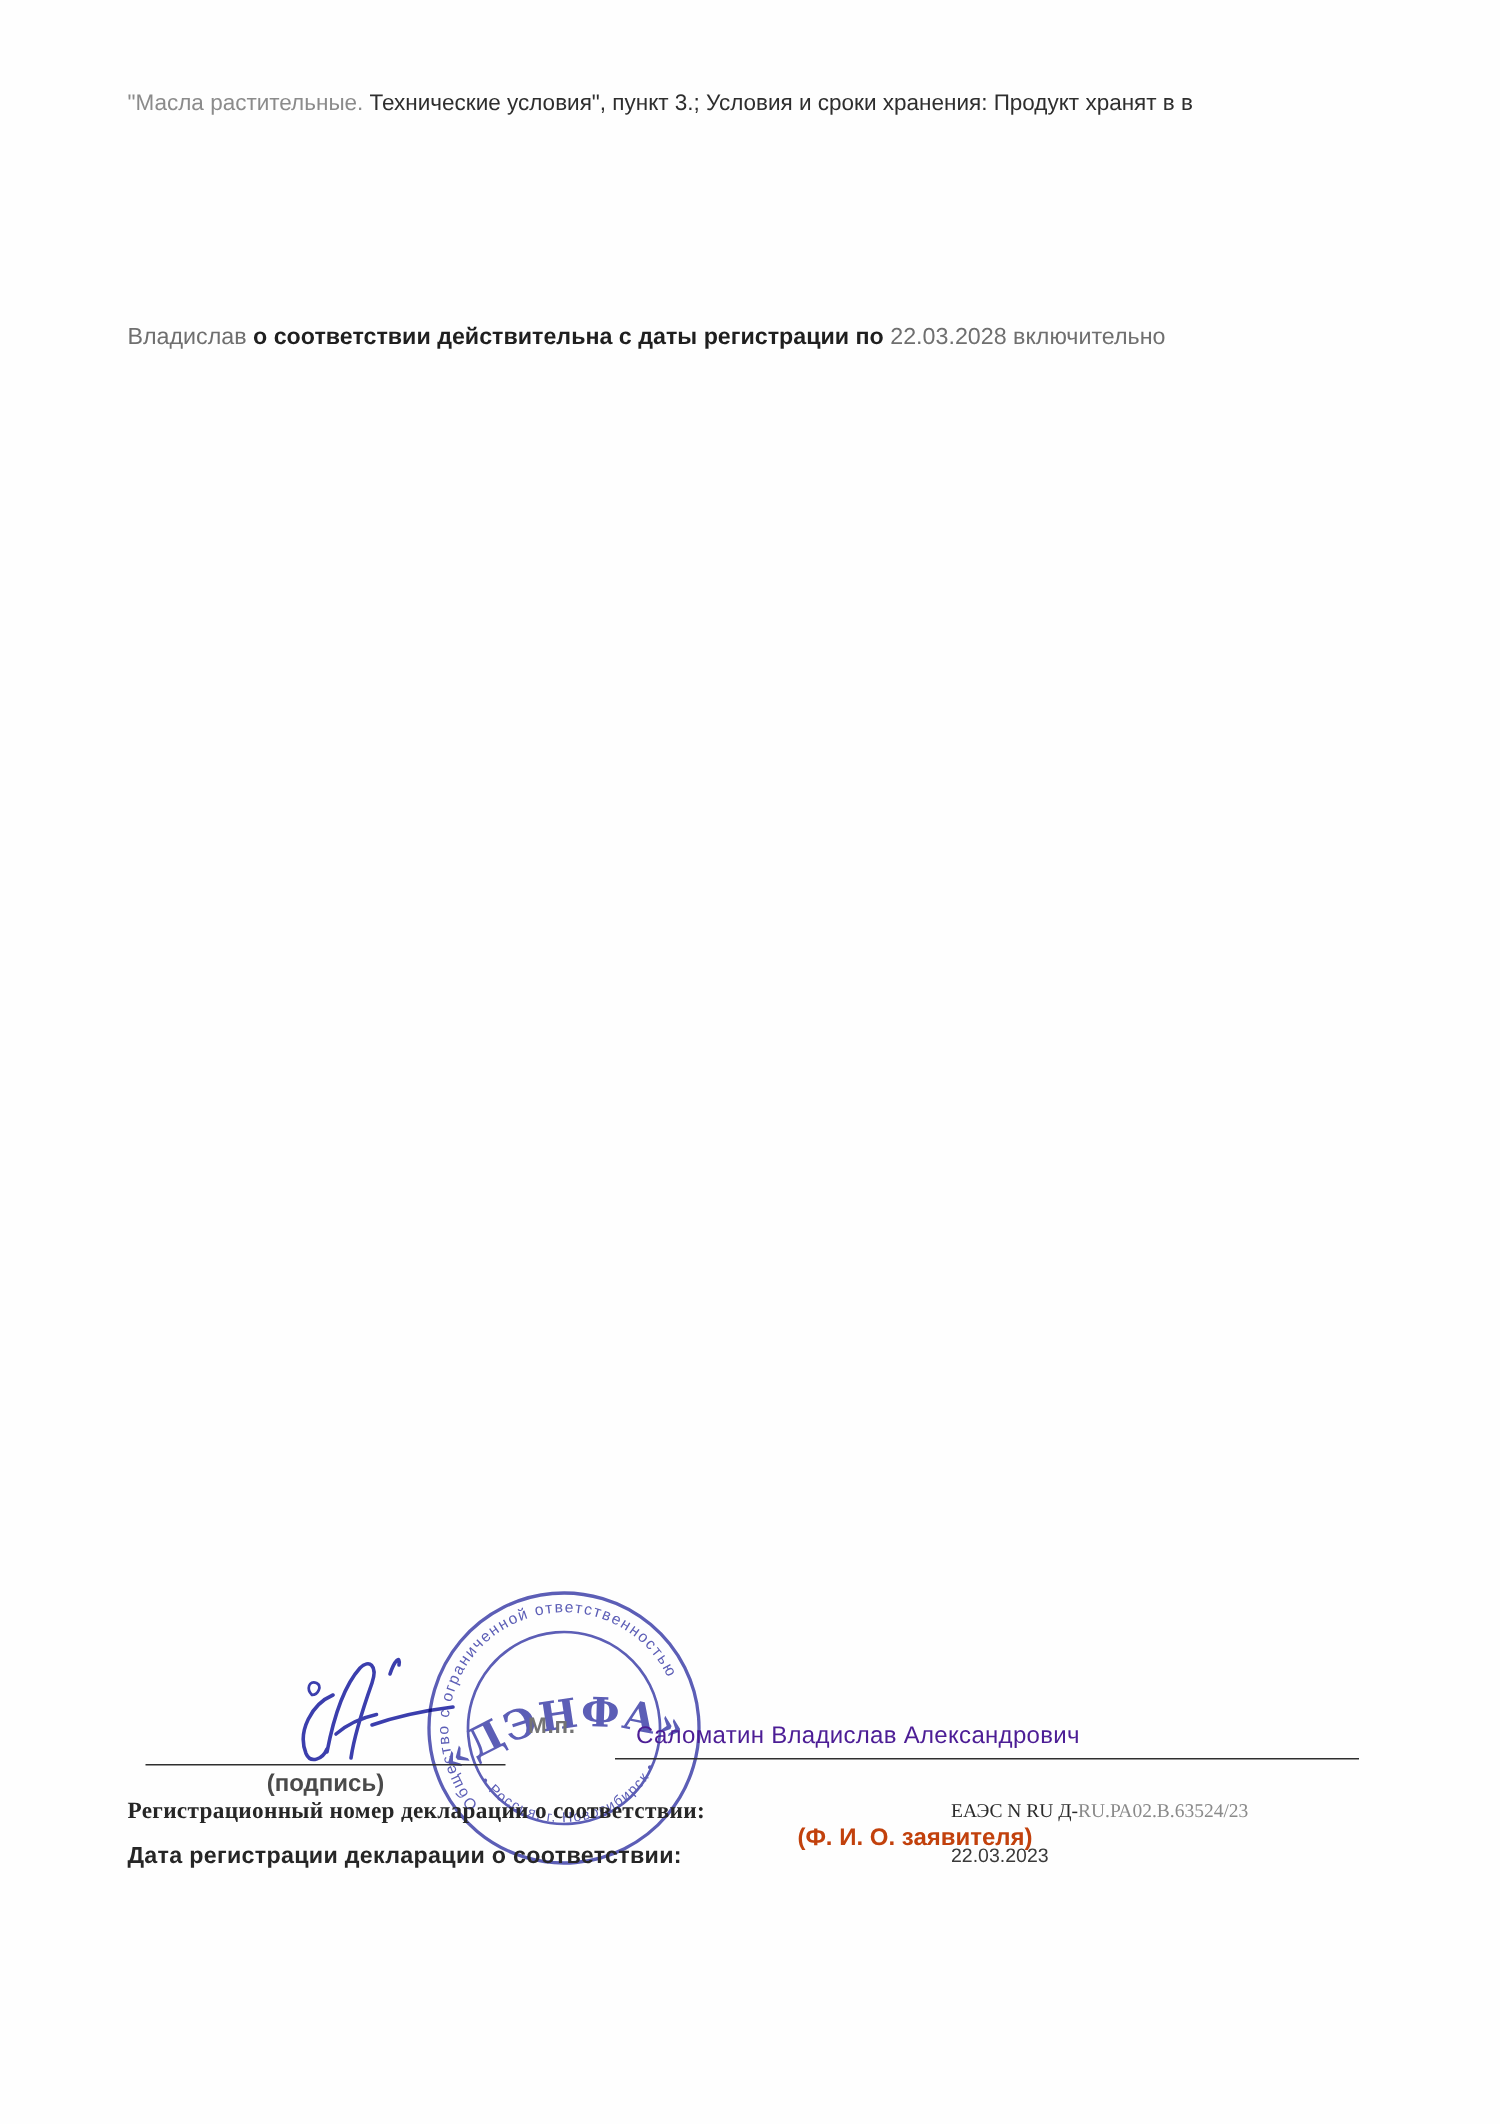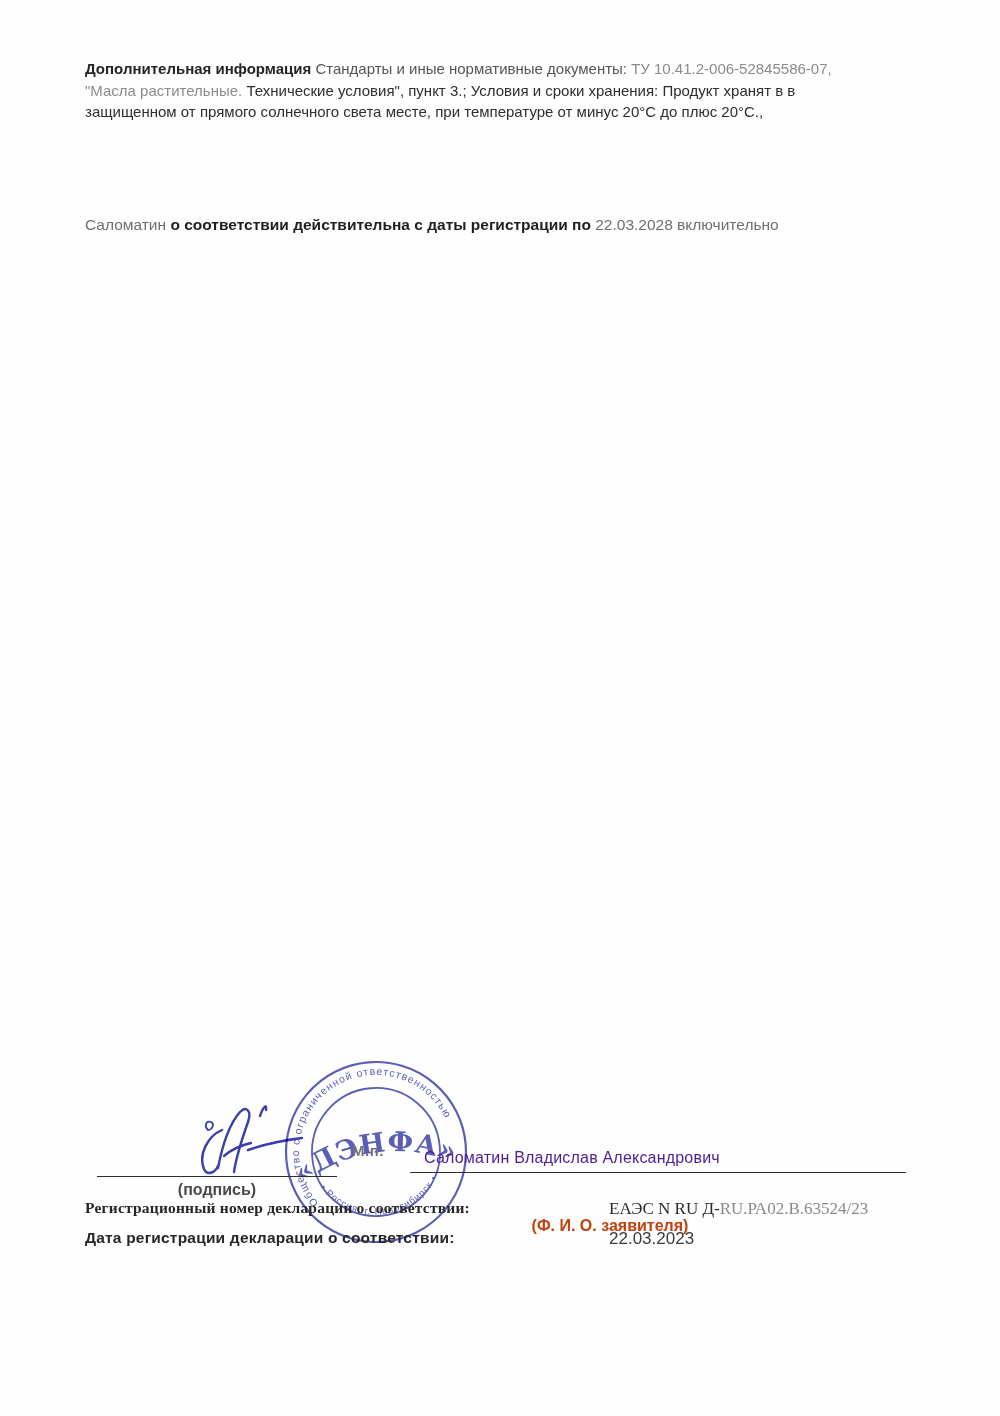--- a/index.html
+++ b/index.html
@@ -46,41 +46,39 @@
   .mp{
     position:absolute;left:352px;top:1142px;
     font-size:15px;font-weight:bold;color:#737373;letter-spacing:.5px;
   }
   
   .reg-label{
     position:absolute;left:85px;
     font-size:15.5px;font-weight:bold;color:#262626;white-space:nowrap;letter-spacing:.2px;
   }
   .reg-value{
-    position:absolute;left:609px;
-    font-size:17px;color:#4c4c4c;white-space:nowrap;
+    position:absolute;left:634px;
+    font-size:13px;color:#4c4c4c;white-space:nowrap;
   }
   .row1{top:1199px;font-family:Liberation Serif, serif;}
   .row2{top:1229px;}
   .v-strong{color:#2b2b2b;}
   .v-light{color:#8a8a8a;}
   .date-value{color:#3a3a3a;text-align:right;}
 </style>
 </head>
 <body>
 
 <div class="page">
 
   <div class="para">
-    <span class="ln"><span class="b">Дополнительная информация</span><span class="mid"> Стандарты и иные нормативные документы: </span><span class="light">ТУ 10.41.2-006-52845586-07,</span></span>
     <span class="ln"><span class="light">"Масла растительные. </span><span class="dark">Технические условия", пункт 3.; Условия и сроки хранения: Продукт хранят в в</span></span>
-    <span class="ln dark">защищенном от прямого солнечного света месте, при температуре от минус 20°С до плюс 20°С.,</span>
   </div>
 
-  <div class="validity"><span>Саломатин </span><span class="b">о соответствии действительна с даты регистрации по </span><span>22.03.2028 включительно</span></div>
+  <div class="validity"><span>Владислав </span><span class="b">о соответствии действительна с даты регистрации по </span><span>22.03.2028 включительно</span></div>
 
   <svg class="sig-svg" width="210" height="120" viewBox="0 0 210 120">
     <g fill="none" stroke-width="2.4" stroke-linecap="round" stroke-linejoin="round" stroke="#3b3eae">
       <path d="M 60,60 C 56,56 58,50 63,52 C 67,54 64,60 60,60" stroke-width="1.8"></path>
       <path d="M 74,60 C 60,66 50,84 56,99 C 59,106 67,103 70,96"></path>
       <path d="M 70,98 C 75,72 83,52 92,42 C 98,36 104,40 100,52 C 94,69 88,88 86,102"></path>
       <path d="M 76,86 C 84,79 94,75 103,73"></path>
       <path d="M 112,46 C 115,37 119,33 118,40"></path>
       <path d="M 100,80 C 120,73 138,70 154,68"></path>
     </g>

